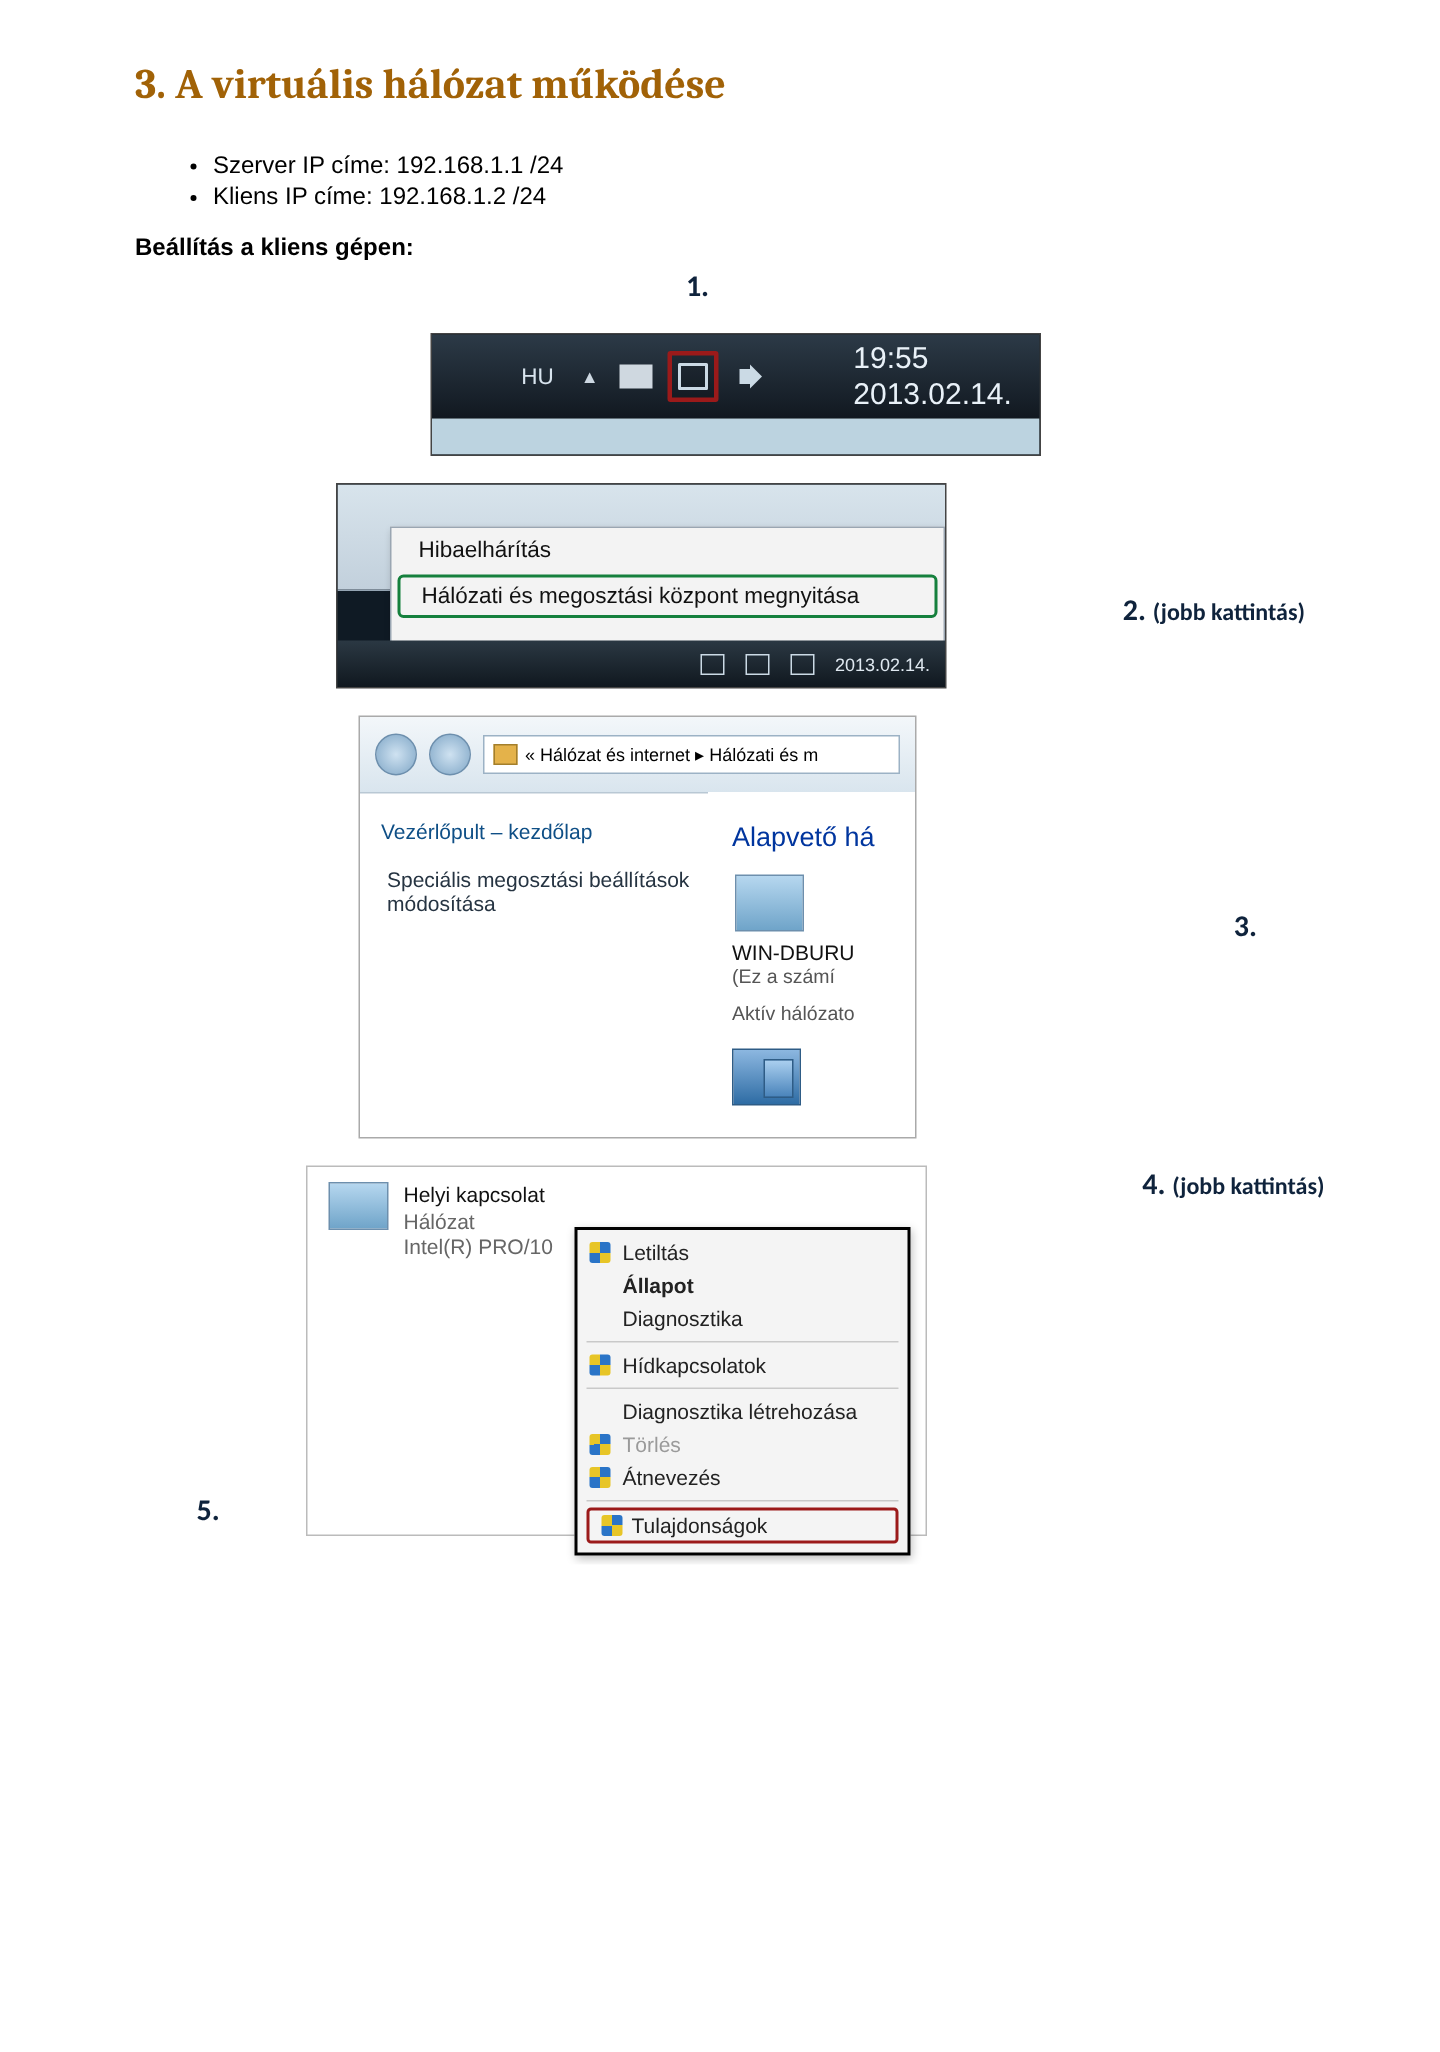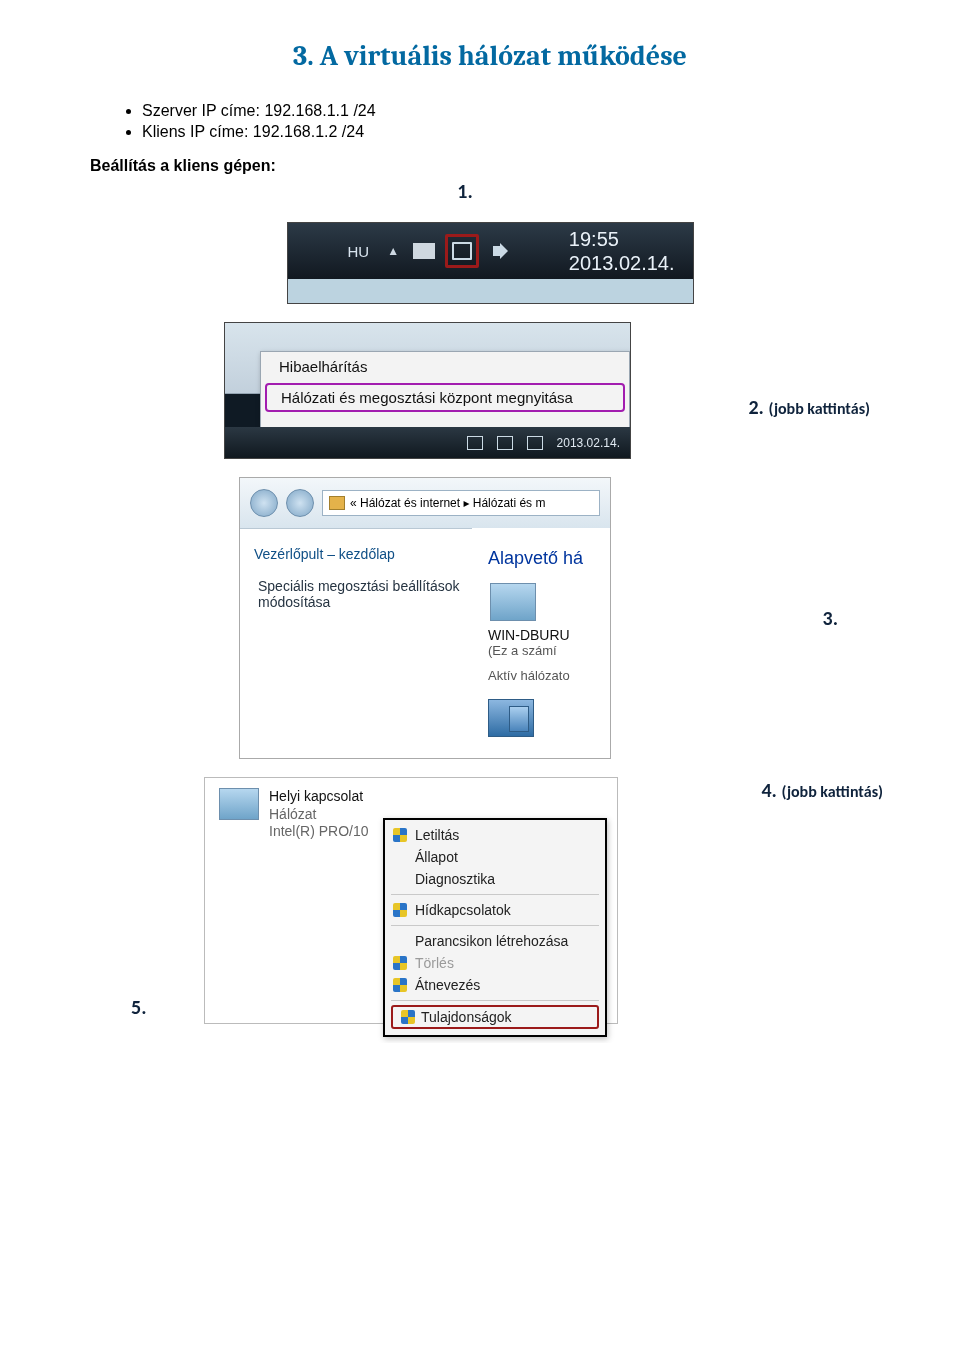--- a/index.html
+++ b/index.html
@@ -8,25 +8,24 @@
     font-family: Arial, sans-serif;
     font-size: 16px;
     color: #000;
     width: 960px;
   }
   .page {
     padding: 40px 70px 20px 90px;
   }
   h2.section-heading {
     font-family: Cambria, Georgia, serif;
-    color: #0369a1;
+    color: #a16207;
     font-size: 28px;
     font-weight: bold;
     margin: 0 0 30px 0;
-    text-align: center;
   }
   p.body-text {
     line-height: 1.55;
     margin: 0 0 14px 0;
     text-align: justify;
   }
   ul.bullets {
     margin: 4px 0 16px 0;
     padding-left: 52px;
   }
@@ -125,21 +124,21 @@
   .fig2-menu {
     position:absolute; left:35px; top:28px; right:0; height:78px;
     background:#f3f3f3; border:1px solid #9aa6b2;
     box-shadow:1px 2px 5px rgba(0,0,0,.25);
     font-size:15px;
   }
   .fig2-item {
     padding:6px 18px; color:#111;
   }
   .fig2-item.hl {
-    border:2px solid #a21caf; border-radius:4px;
+    border:2px solid #15803d; border-radius:4px;
     margin:2px 4px; padding:4px 14px;
   }
   .fig2-mini {
     position:absolute; left:0; right:0; bottom:0; height:31px;
     background:linear-gradient(#2b3843,#10181f);
     display:flex; align-items:center; justify-content:flex-end;
     color:#dfe8f0; font-size:12px; padding-right:10px; gap:14px;
   }
   .fig2-mini .ico { width:14px; height:12px; border:1px solid #cbdae5; }
   .fig2-callout {
@@ -221,21 +220,21 @@
     position:absolute; left:178px; top:40px; width:220px;
     background:#f4f4f4; border:2px solid #000000;
     box-shadow:1px 2px 6px rgba(0,0,0,.25);
     padding:4px 0;
   }
   .fig4-menu .mi {
     display:flex; align-items:center; gap:8px;
     padding:3px 12px 3px 30px; color:#222; font-size:14px;
     position:relative;
   }
-  .fig4-menu .mi.bold { font-weight:normal; }
+  .fig4-menu .mi.bold { font-weight:bold; }
   .fig4-menu .mi.dis { color:#9a9a9a; }
   .fig4-menu .sep { height:1px; background:#c9c9c9; margin:4px 6px; }
   .fig4-menu .shield {
     position:absolute; left:8px; width:14px; height:14px;
     background:conic-gradient(#2a74c7 0 25%, #e7c527 0 50%, #2a74c7 0 75%, #e7c527 0);
     border-radius:2px;
   }
   .fig4-menu .mi.hl { border:2px solid #9b1a1a; border-radius:3px;
     margin:2px 6px; padding:2px 10px 2px 28px; }
   .fig4-callout {
@@ -346,21 +345,21 @@
               <span>Letiltás</span>
             </div>
           <div class="mi bold">Állapot</div>
           <div class="mi">Diagnosztika</div>
           <div class="sep"></div>
           <div class="mi">
               <span class="shield"></span>
               <span>Hídkapcsolatok</span>
             </div>
           <div class="sep"></div>
-          <div class="mi">Parancsikon létrehozása</div>
+          <div class="mi">Diagnosztika létrehozása</div>
           <div class="mi dis">
               <span class="shield"></span>
               <span>Törlés</span>
             </div>
           <div class="mi">
               <span class="shield"></span>
               <span>Átnevezés</span>
             </div>
           <div class="sep"></div>
           <div class="mi hl">

